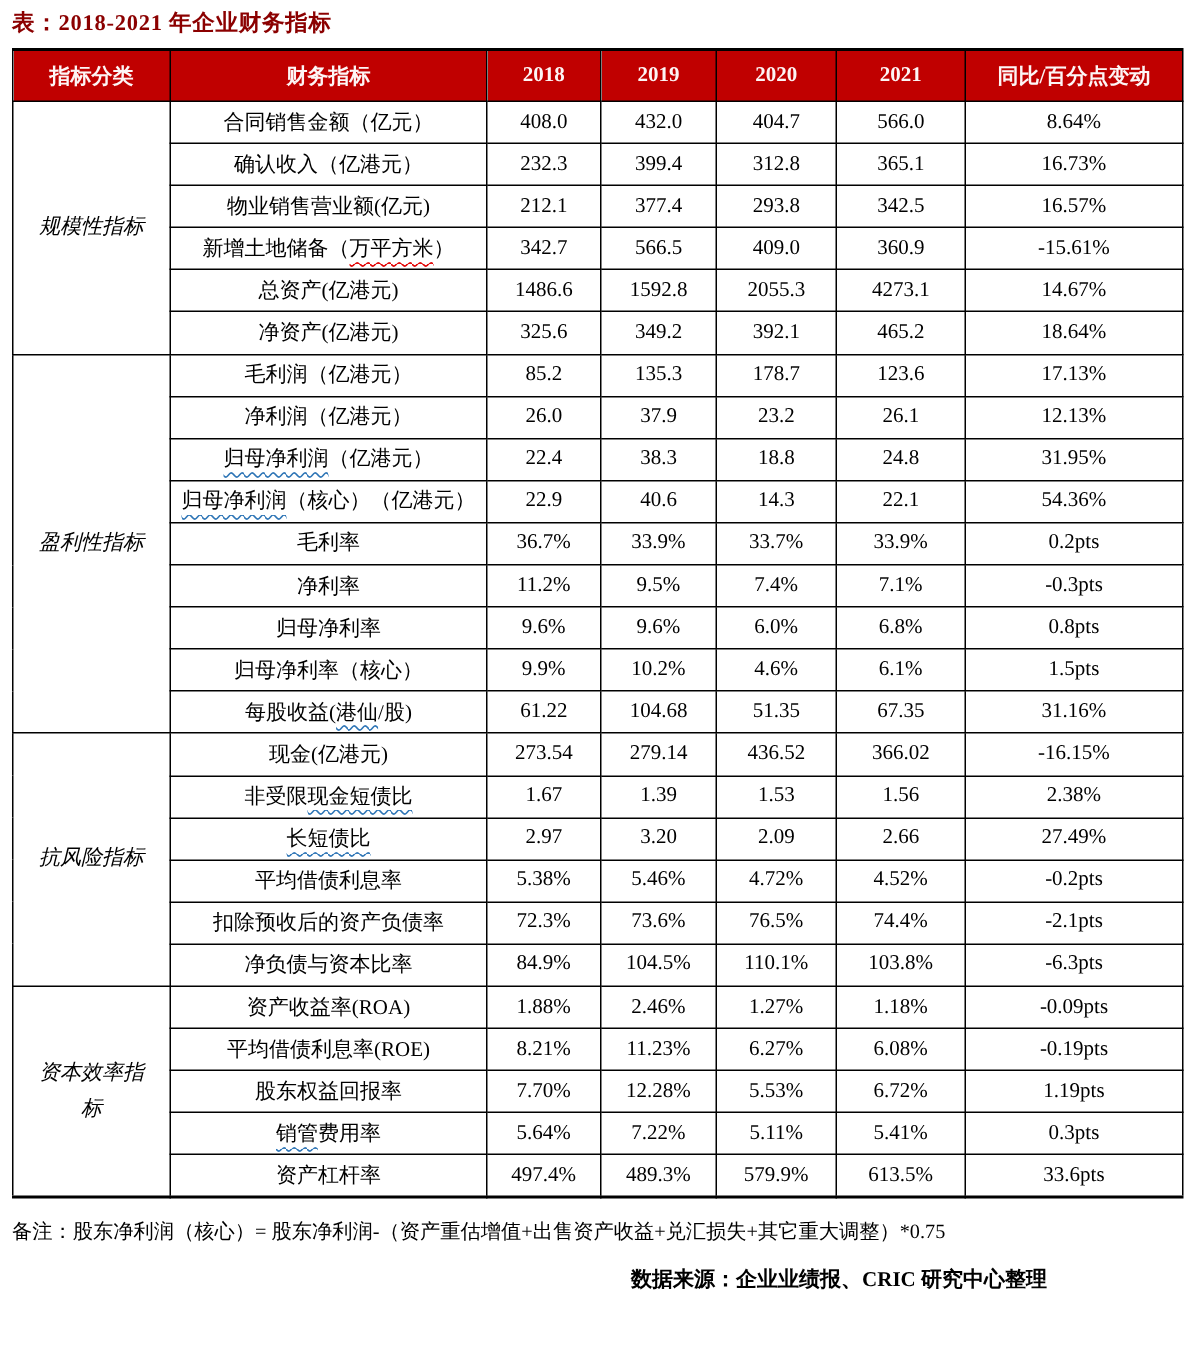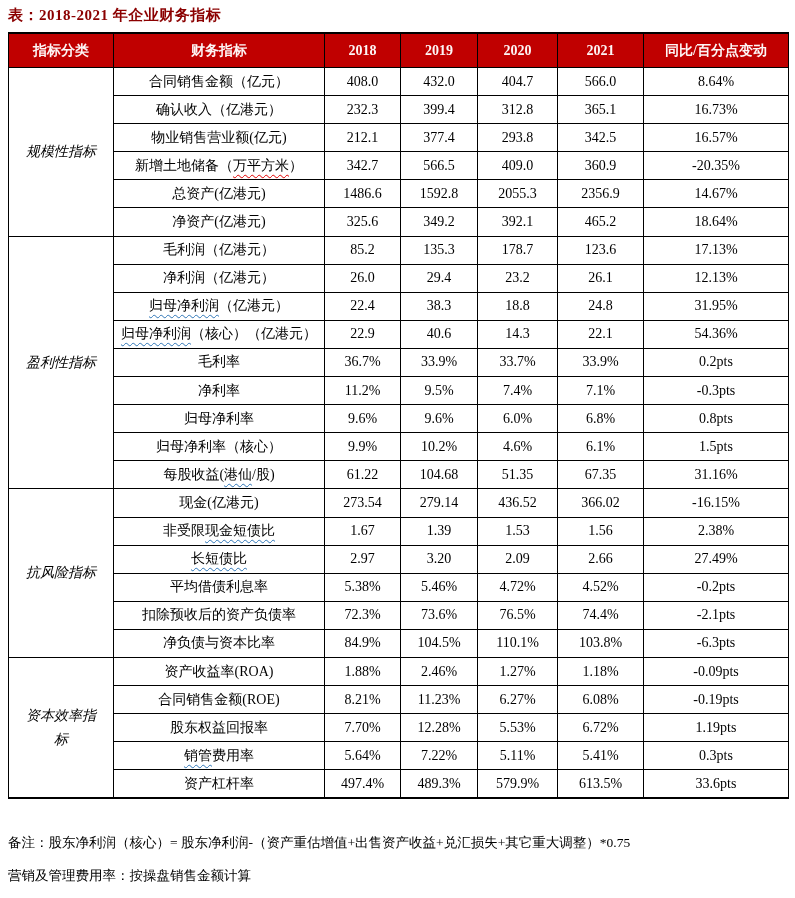--- a/index.html
+++ b/index.html
@@ -68,21 +68,21 @@
     text-underline-offset: 4px;
   }
   .wavy-red {
     text-decoration: underline;
     text-decoration-style: wavy;
     text-decoration-color: #E10000;
     text-decoration-thickness: 1px;
     text-underline-offset: 4px;
   }
   .notes {
-    margin-top: 34px;
+    margin-top: 12px;
     font-size: 13.5px;
   }
   .notes p {
     margin: 0 0 12px 0;
     line-height: 1.55;
   }
   .source {
     text-align: right;
     font-weight: bold;
     font-size: 14px;
@@ -143,28 +143,28 @@
           <td>293.8</td>
           <td>342.5</td>
           <td>16.57%</td>
         </tr>
         <tr>
           <td>新增土地储备（<span class="wavy-red">万平方米</span>）</td>
           <td>342.7</td>
           <td>566.5</td>
           <td>409.0</td>
           <td>360.9</td>
-          <td>-20.35%</td>
+          <td>-15.61%</td>
         </tr>
         <tr>
           <td>总资产(亿港元)</td>
           <td>1486.6</td>
           <td>1592.8</td>
           <td>2055.3</td>
-          <td>2356.9</td>
+          <td>4273.1</td>
           <td>14.67%</td>
         </tr>
         <tr>
           <td>净资产(亿港元)</td>
           <td>325.6</td>
           <td>349.2</td>
           <td>392.1</td>
           <td>465.2</td>
           <td>18.64%</td>
         </tr>
@@ -173,21 +173,21 @@
           <td>毛利润（亿港元）</td>
           <td>85.2</td>
           <td>135.3</td>
           <td>178.7</td>
           <td>123.6</td>
           <td>17.13%</td>
         </tr>
         <tr>
           <td>净利润（亿港元）</td>
           <td>26.0</td>
-          <td>29.4</td>
+          <td>37.9</td>
           <td>23.2</td>
           <td>26.1</td>
           <td>12.13%</td>
         </tr>
         <tr>
           <td><span class="wavy-blue">归母净利润</span>（亿港元）</td>
           <td>22.4</td>
           <td>38.3</td>
           <td>18.8</td>
           <td>24.8</td>
@@ -293,21 +293,21 @@
         <tr>
           <td rowspan="5" class="cat"><span class="cat-text">资本效率指标</span></td>
           <td>资产收益率(ROA)</td>
           <td>1.88%</td>
           <td>2.46%</td>
           <td>1.27%</td>
           <td>1.18%</td>
           <td>-0.09pts</td>
         </tr>
         <tr>
-          <td>合同销售金额(ROE)</td>
+          <td>平均借债利息率(ROE)</td>
           <td>8.21%</td>
           <td>11.23%</td>
           <td>6.27%</td>
           <td>6.08%</td>
           <td>-0.19pts</td>
         </tr>
         <tr>
           <td>股东权益回报率</td>
           <td>7.70%</td>
           <td>12.28%</td>
@@ -329,18 +329,17 @@
           <td>489.3%</td>
           <td>579.9%</td>
           <td>613.5%</td>
           <td>33.6pts</td>
         </tr>
       </tbody>
   </table>
 
   <div class="notes">
     <p>备注：股东净利润（核心）= 股东净利润-（资产重估增值+出售资产收益+兑汇损失+其它重大调整）*0.75</p>
-    <p>营销及管理费用率：按操盘销售金额计算</p>
   </div>
 
   <div class="source">数据来源：企业业绩报、CRIC 研究中心整理</div>
 
 </div>
 
 </body></html>

